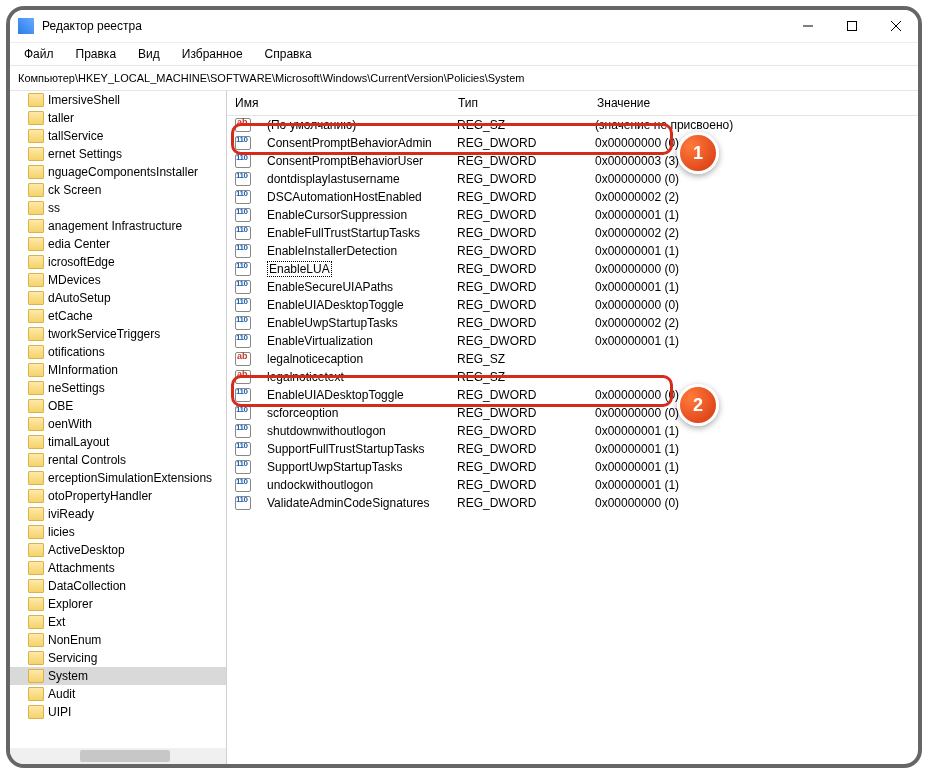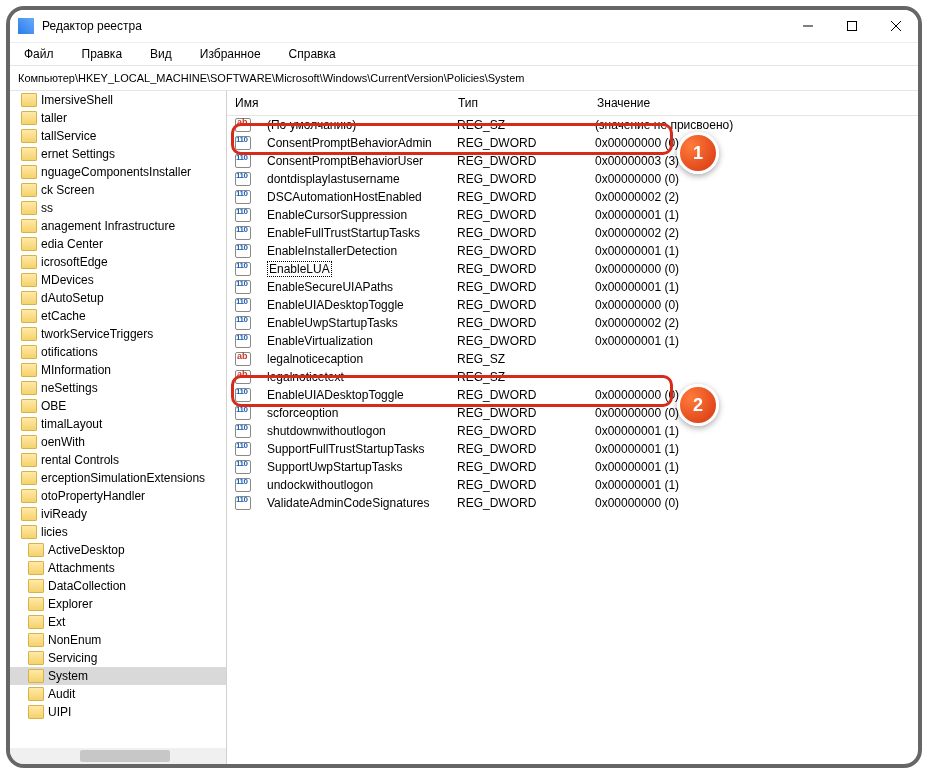--- a/index.html
+++ b/index.html
@@ -1,27 +1,27 @@
 <!DOCTYPE html>
 <html><head>
 <meta charset="utf-8">
 <style>
   html,body{margin:0;padding:0;height:100%;font-family:"Segoe UI",Tahoma,sans-serif;font-size:12px;background:#fff;overflow:hidden}
   .outer{border:4px solid rgba(0,0,0,0.6);border-radius:18px;margin:6px;overflow:hidden;height:calc(100% - 12px);box-sizing:border-box;display:flex;flex-direction:column;background:#fff}
   .titlebar{height:32px;background:#fff;display:flex;align-items:center;border-bottom:1px solid #eee}
   .titlebar .app-icon{width:16px;height:16px;margin:0 8px;background:linear-gradient(45deg,#2b7de9,#66aaff);display:inline-block}
   .titlebar .title{flex:1;font-size:12px;color:#000}
   .winbtn{width:44px;height:32px;display:flex;align-items:center;justify-content:center;color:#000}
-  .menubar{height:22px;display:flex;align-items:center;padding:0 6px;gap:12px;border-bottom:1px solid #e5e5e5}
+  .menubar{height:22px;display:flex;align-items:center;padding:0 6px;gap:6px;border-bottom:1px solid #e5e5e5}
   .menubar span{padding:2px 8px}
   .addressbar{height:24px;display:flex;align-items:center;padding:0 8px;border-bottom:1px solid #e5e5e5;font-size:11px;color:#000;white-space:nowrap;overflow:hidden}
   .content{flex:1;display:flex;min-height:0;position:relative}
   .tree{width:216px;border-right:1px solid #d0d0d0;overflow:hidden;position:relative}
   .tree-inner{margin-left:-4px}
-  .tree-item{display:flex;align-items:center;height:18px;padding-left:15px;white-space:nowrap}
+  .tree-item{display:flex;align-items:center;height:18px;padding-left:22px;white-space:nowrap}
   .tree-item.sel{background:#d9d9d9}
   .tree-item .ficon{width:14px;height:12px;margin-right:4px;flex-shrink:0;background:linear-gradient(#ffe9a8,#f5d26b);border:1px solid #d9b24a;border-radius:1px}
   .tree-item.indent1{padding-left:22px}
   .tree-scroll{position:absolute;bottom:0;left:0;right:0;height:16px;background:#f0f0f0;display:flex;align-items:center}
   .tree-scroll .thumb{height:12px;background:#c7c7c7;border-radius:2px;margin-left:70px;width:90px}
   .list{flex:1;position:relative;overflow:hidden}
   .list-header{display:flex;height:24px;align-items:center;border-bottom:1px solid #e5e5e5;font-size:12px;color:#000}
   .list-header .col{padding:0 8px;border-right:1px solid transparent;height:100%;display:flex;align-items:center}
   .col.name{width:206px}
   .col.type{width:122px}
@@ -146,25 +146,25 @@
           <div class="tree-item">
             <span class="ficon"></span>
             <span>neSettings</span>
           </div>
           <div class="tree-item">
             <span class="ficon"></span>
             <span>OBE</span>
           </div>
           <div class="tree-item">
             <span class="ficon"></span>
+            <span>oenWith</span>
+          </div>
+          <div class="tree-item">
+            <span class="ficon"></span>
             <span>timalLayout</span>
-          </div>
-          <div class="tree-item">
-            <span class="ficon"></span>
-            <span>oenWith</span>
           </div>
           <div class="tree-item">
             <span class="ficon"></span>
             <span>rental Controls</span>
           </div>
           <div class="tree-item">
             <span class="ficon"></span>
             <span>erceptionSimulationExtensions</span>
           </div>
           <div class="tree-item">

